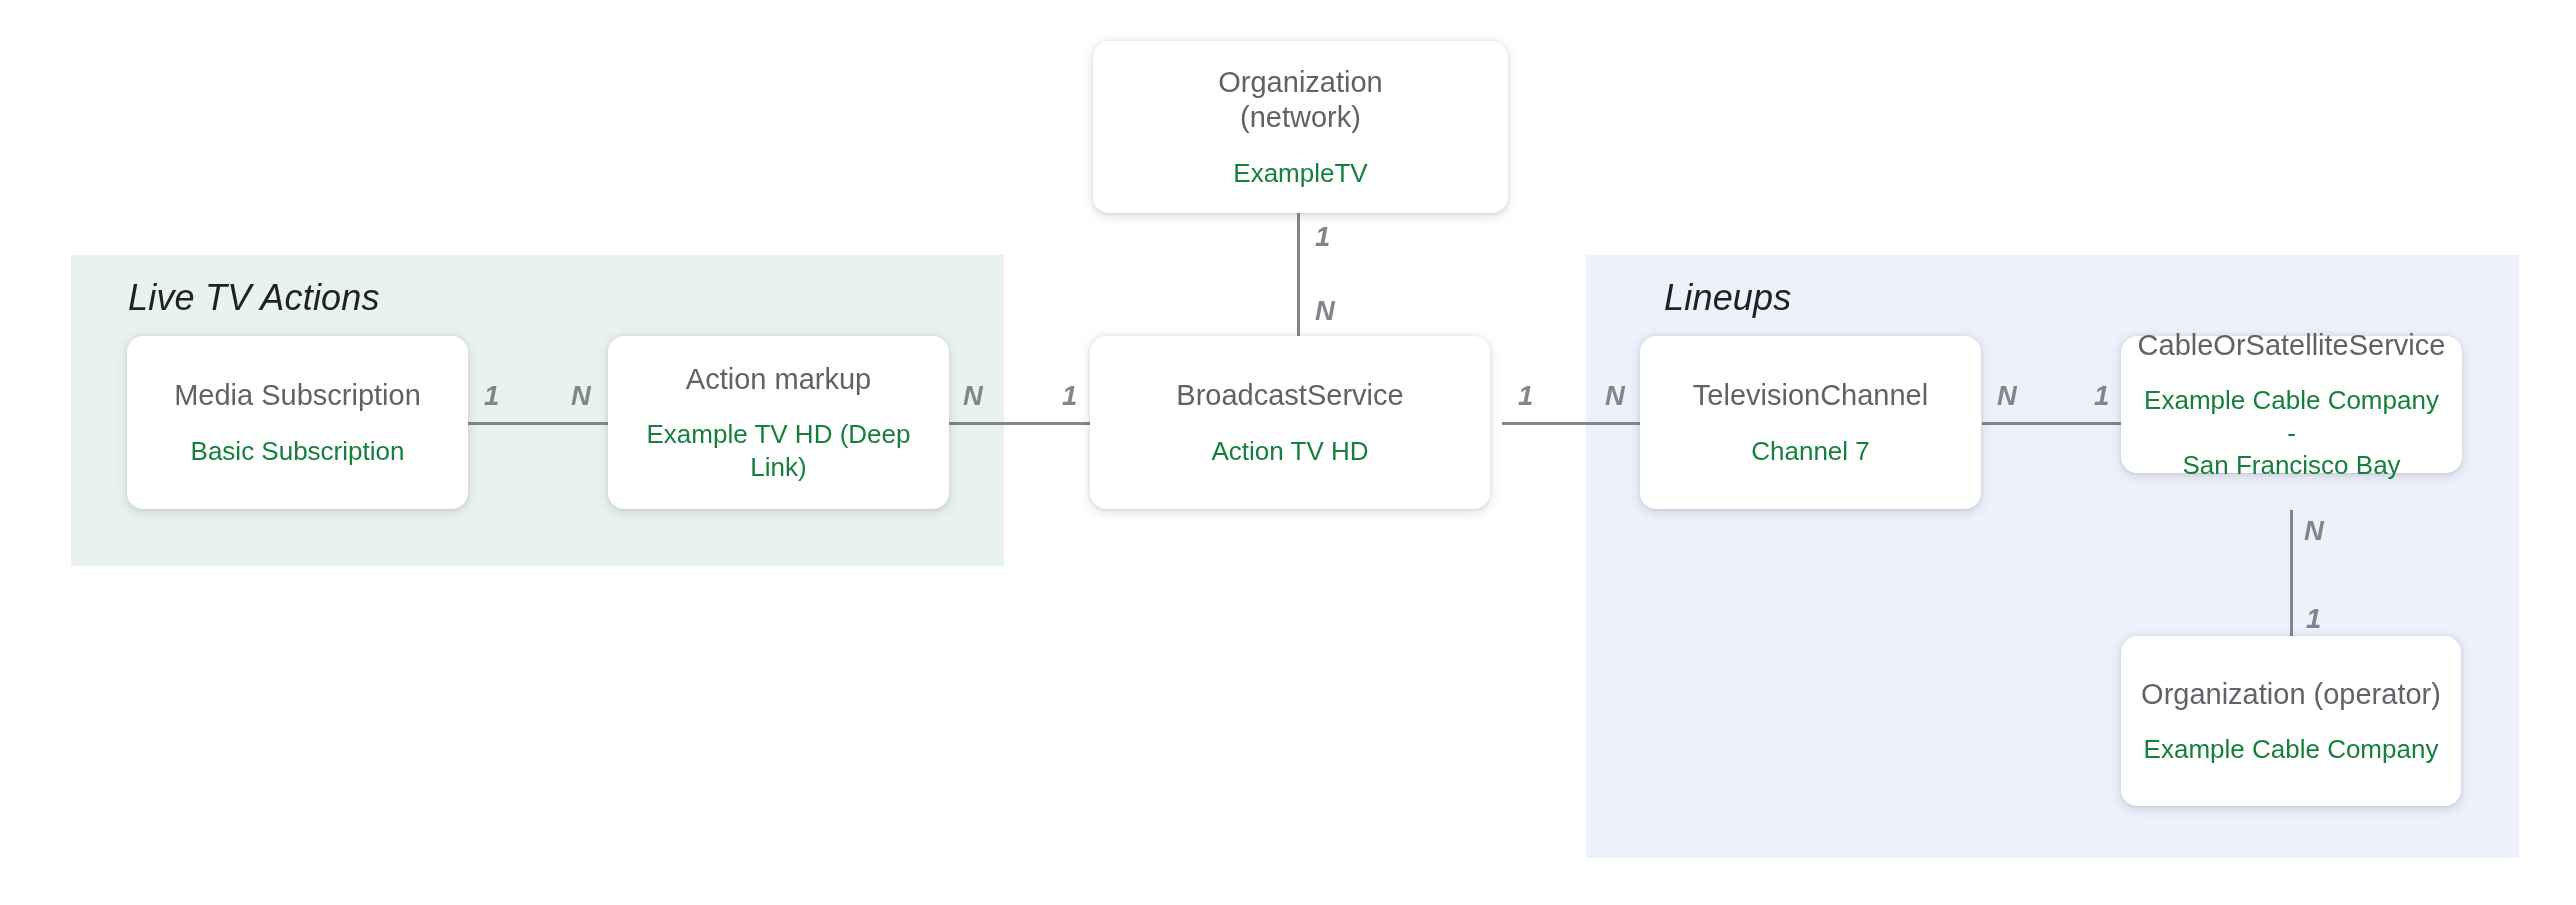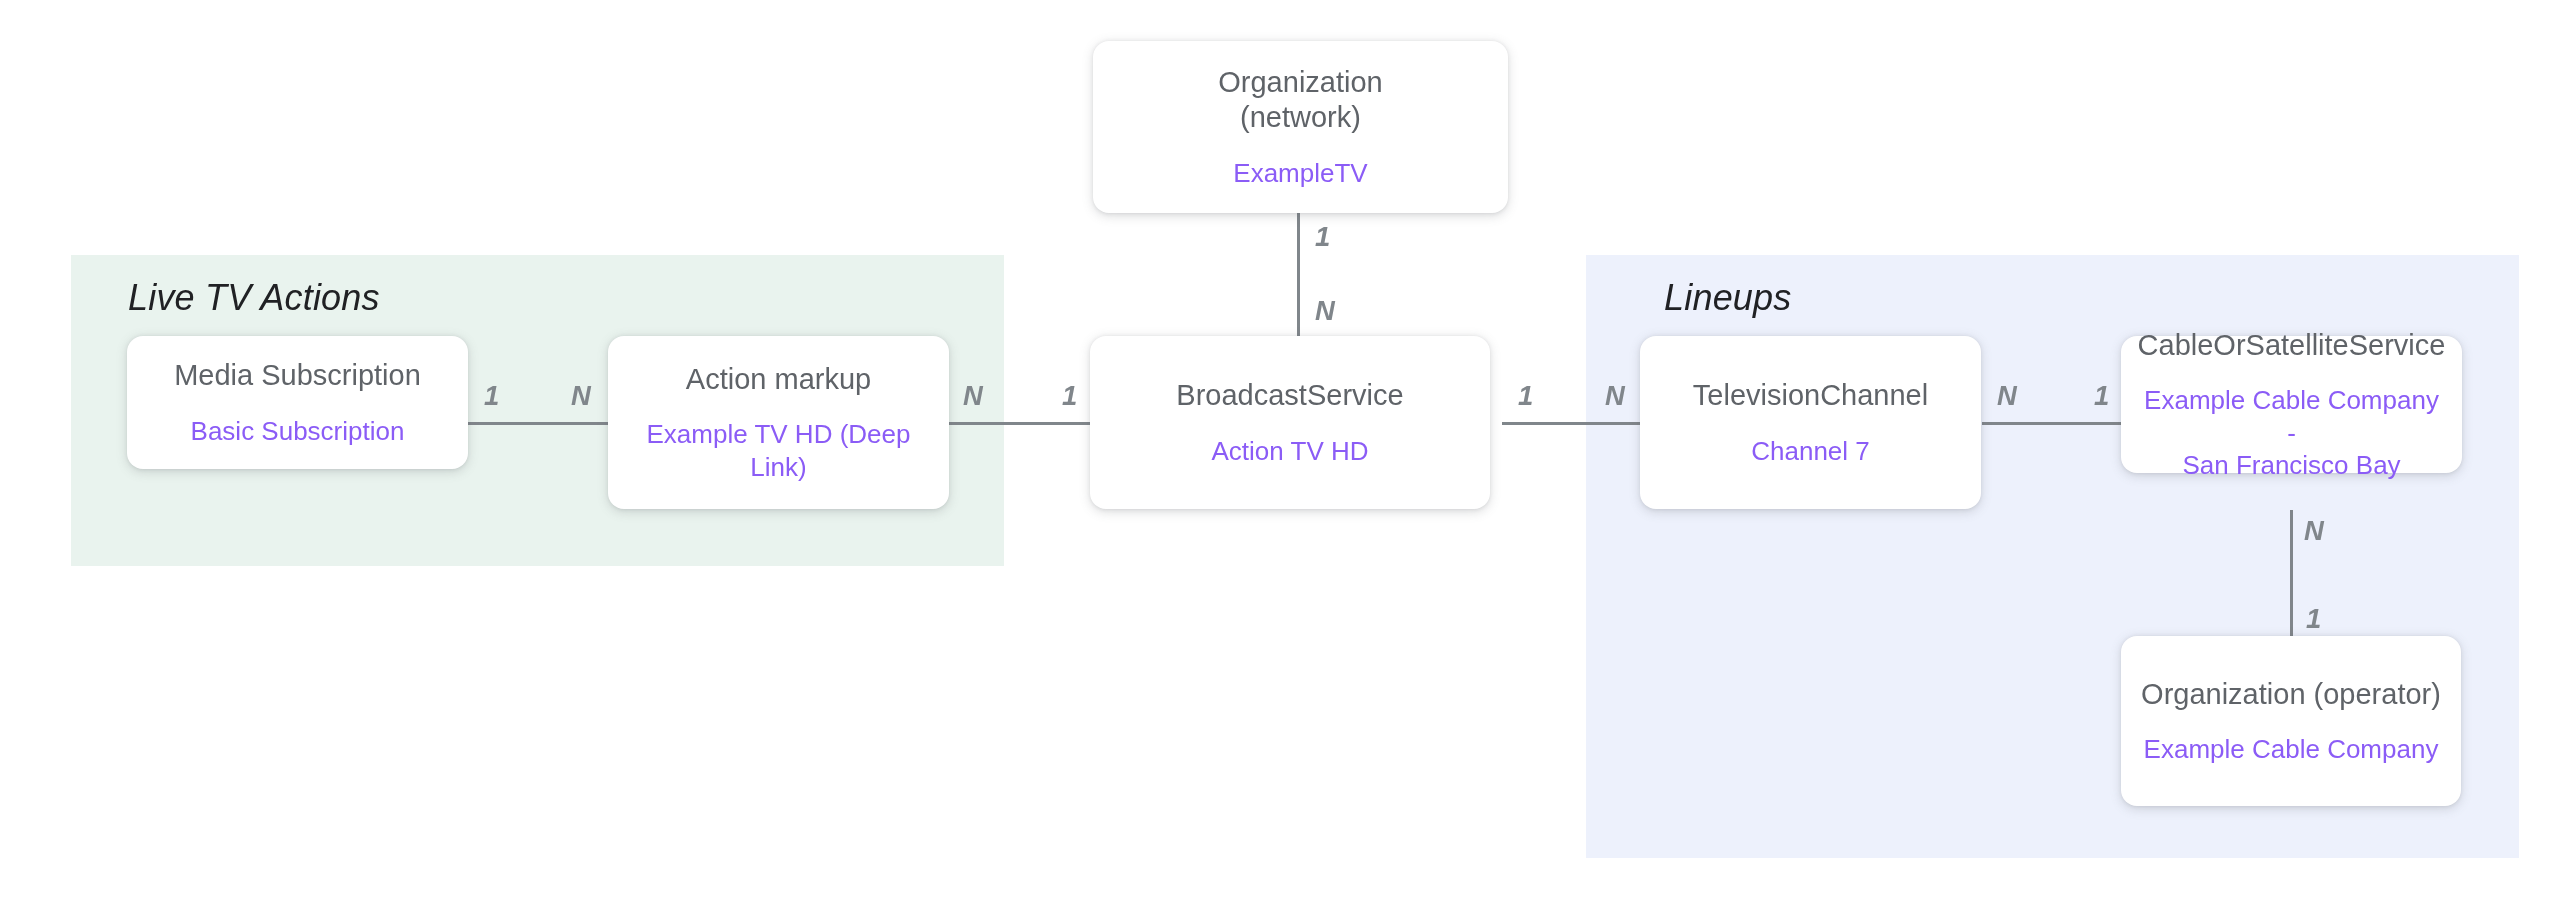--- a/index.html
+++ b/index.html
@@ -41,26 +41,26 @@
   }
   .node-title {
     font-size: 29px;
     line-height: 1.22;
     color: #5f6368;
     white-space: pre-line;
   }
   .node-subtitle {
     font-size: 26px;
     line-height: 1.24;
-    color: #8b5cf6;
+    color: #15803d;
     white-space: pre-line;
   }
 
   .n-org-network       { left: 1093px; top: 41px;  width: 415px; height: 172px; }
-  .n-media-sub         { left: 127px;  top: 336px; width: 341px; height: 133px; }
+  .n-media-sub         { left: 127px;  top: 336px; width: 341px; height: 173px; }
   .n-action-markup     { left: 608px;  top: 336px; width: 341px; height: 173px; }
   .n-broadcast         { left: 1090px; top: 336px; width: 400px; height: 173px; }
   .n-tv-channel        { left: 1640px; top: 336px; width: 341px; height: 173px; }
   .n-cable-satellite   { left: 2121px; top: 336px; width: 341px; height: 137px; }
   .n-org-operator      { left: 2121px; top: 636px; width: 340px; height: 170px; }
 
   .edge { position: absolute; background: #80868b; }
   .e-v1 { left: 1297px; top: 212px; width: 2.7px;   height: 124px; }
   .e-h1 { left: 468px;  top: 422px; width: 140px; height: 2.7px; }
   .e-h2 { left: 949px; top: 422px; width: 141px; height: 2.7px; }

